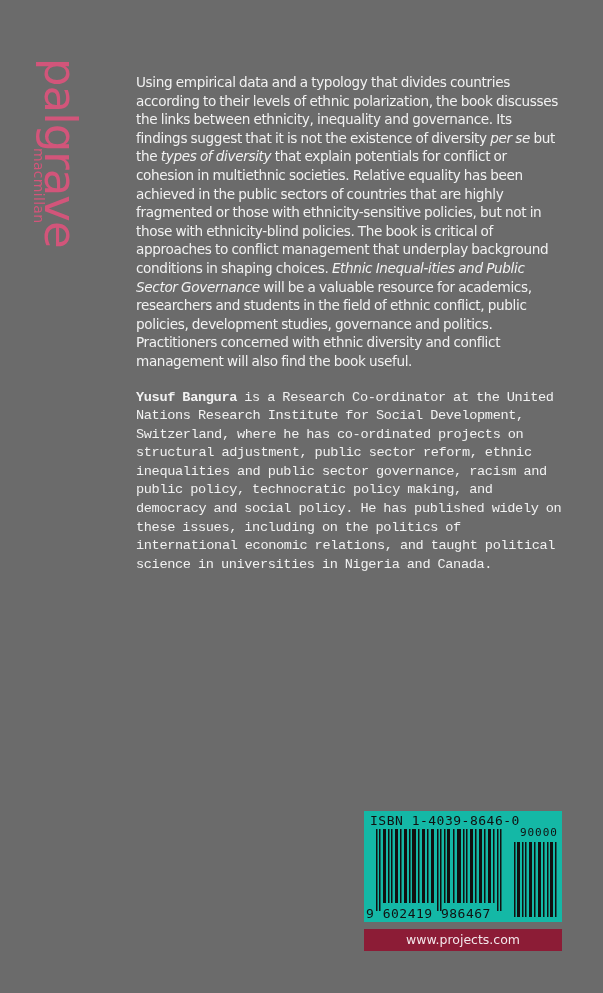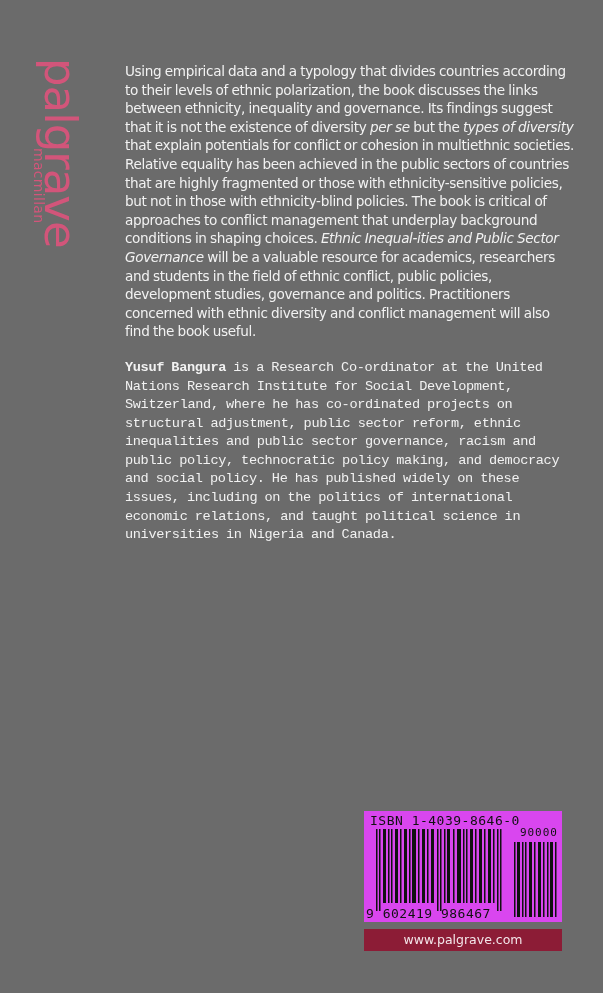--- a/index.html
+++ b/index.html
@@ -19,26 +19,26 @@
   .logo-sub {
     position:absolute; left:46px; top:148px;
     transform-origin: 0 0; transform: rotate(90deg);
     color:#d2557a; font-size:14px; line-height:1; white-space:nowrap; letter-spacing:0.3px;
   }
   .blurb {
     position:absolute; left:120px; top:57px; width:460px;
     color:#f2f2f2; font-family:"DejaVu Sans", sans-serif; font-size:13.6px; line-height:18.6px;
     letter-spacing:-0.35px; word-spacing:-0.5px;
   }
-  .blurb p { margin:5px; }
+  .blurb p { margin:16px; }
   .blurb p + p { margin-top:18px;font-family:Liberation Mono, monospace; }
   .blurb i { font-style:italic; }
   .blurb b { font-weight:bold; }
   .barcode-box {
-    position:absolute; left:364px; top:811px; width:198px; height:111px; background:#d946ef;
+    position:absolute; left:364px; top:811px; width:198px; height:111px; background:#14b8a6;
   }
   .isbn-text {
     position:absolute; left:6px; top:2px; font-family:"DejaVu Sans Mono", monospace; font-size:13px;
     color:#111; letter-spacing:0.5px;
   }
   .addon-text {
     position:absolute; right:4px; top:15px; font-family:"DejaVu Sans Mono", monospace; font-size:11px; color:#111; letter-spacing:1px;
   }
   .ean-text {
     position:absolute; left:2px; bottom:1px; font-family:"DejaVu Sans Mono", monospace; font-size:13px; color:#111; letter-spacing:0.5px;
@@ -111,13 +111,13 @@
       <rect x="24" y="0" width="3" height="75"></rect>
         <rect x="29" y="0" width="1.5" height="75"></rect>
       <rect x="33" y="0" width="1.5" height="75"></rect>
         <rect x="36" y="0" width="3" height="75"></rect>
       <rect x="41" y="0" width="1.5" height="75"></rect>
     </g>
   </svg>
   <div class="ean-text">9 602419 986467</div>
 </div>
 
-<div class="url-bar">www.palgrave.com</div>
+<div class="url-bar">www.projects.com</div>
 
 </body></html>

